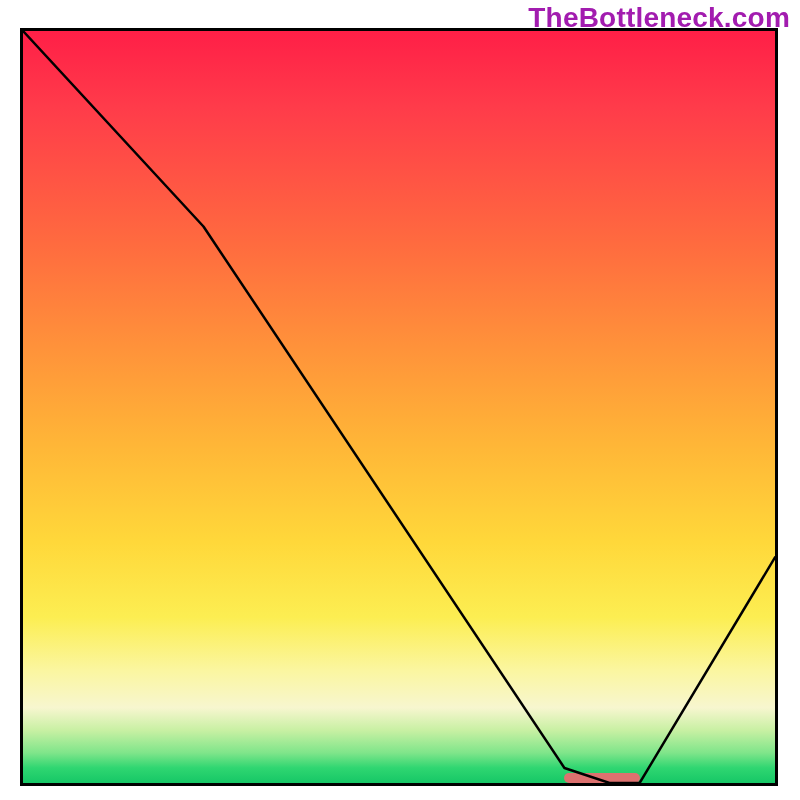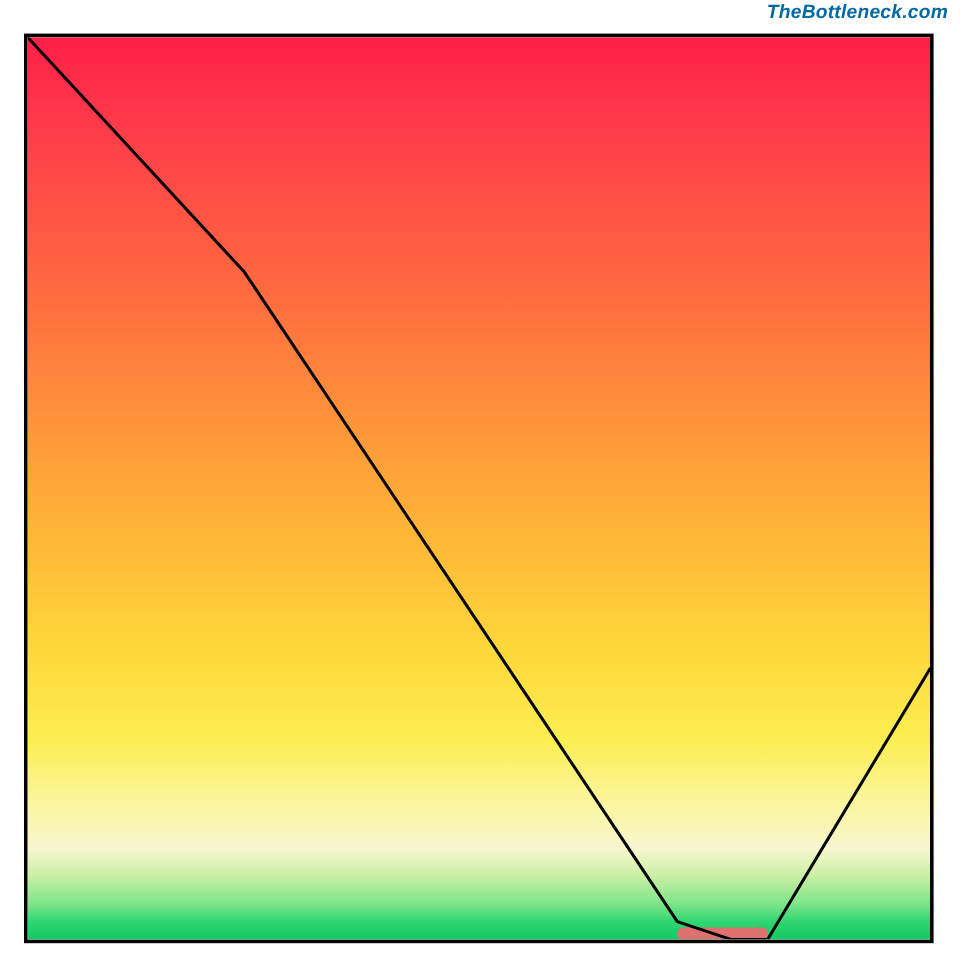--- a/index.html
+++ b/index.html
@@ -13,25 +13,24 @@
   }
   .wrap {
     position: relative;
     width: 800px;
     height: 800px;
   }
   .attribution {
     position: absolute;
     top: 2px;
     right: 10px;
-    font-size: 16px;
+    font-size: 28px;
     font-weight: 600;
-    color: #0369a1;
+    color: #a21caf;
     letter-spacing: 0.2px;
-    font-style: italic;
   }
   .plot {
     position: absolute;
     left: 20px;
     top: 28px;
     width: 758px;
     height: 758px;
     border: 3px solid #000;
     box-sizing: border-box;
     overflow: hidden;

